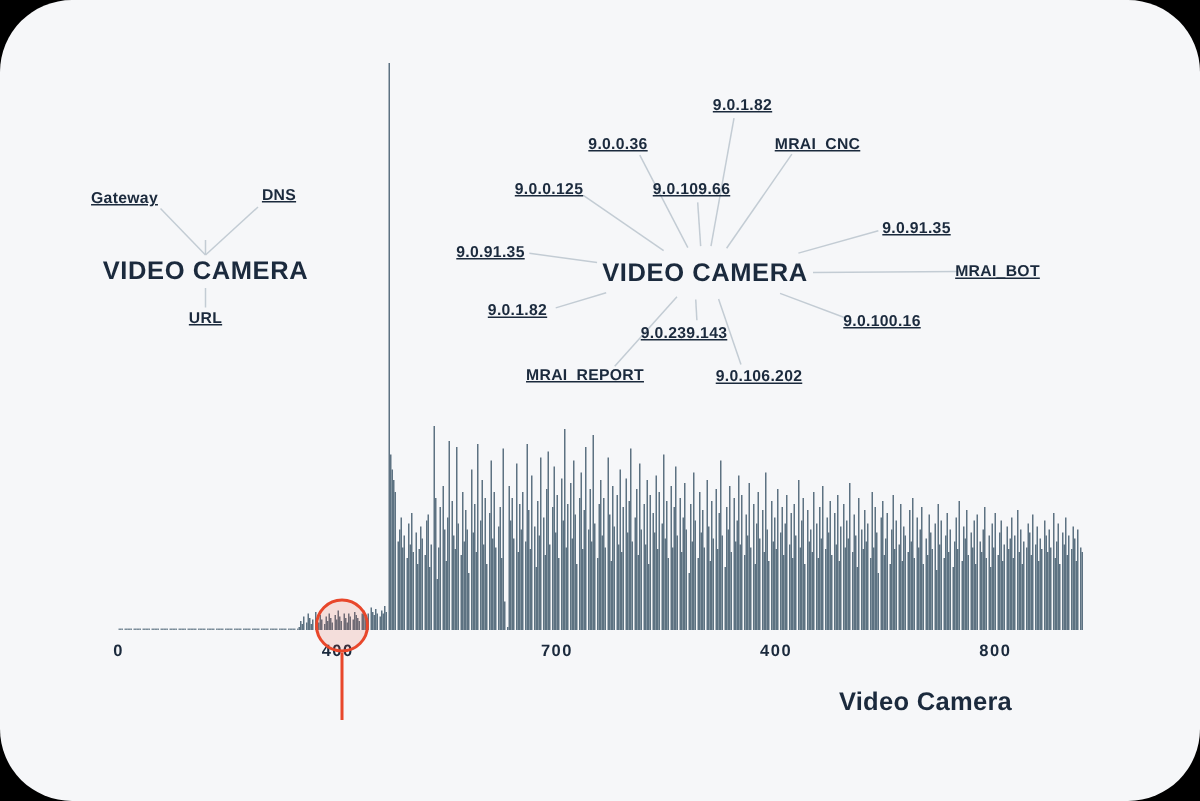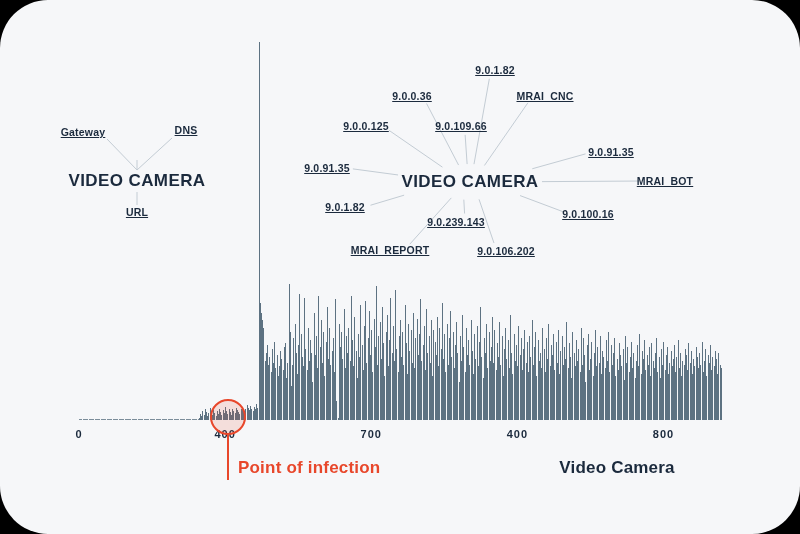--- a/index.html
+++ b/index.html
@@ -622,17 +622,16 @@
   <div id="ticks">
       <div class="tick" style="left: 79px;">0</div>
       <div class="tick" style="left: 225.136px;">400</div>
       <div class="tick" style="left: 371.273px;">700</div>
       <div class="tick" style="left: 517.409px;">400</div>
       <div class="tick" style="left: 663.545px;">800</div>
     </div>
 
   <div id="poi-circle"></div>
   <div id="poi-stem"></div>
-  <div id="poi-text">Point of infection</div>
 
   <div id="axis-title">Video Camera</div>
 
 </div>
 
 </body></html>

